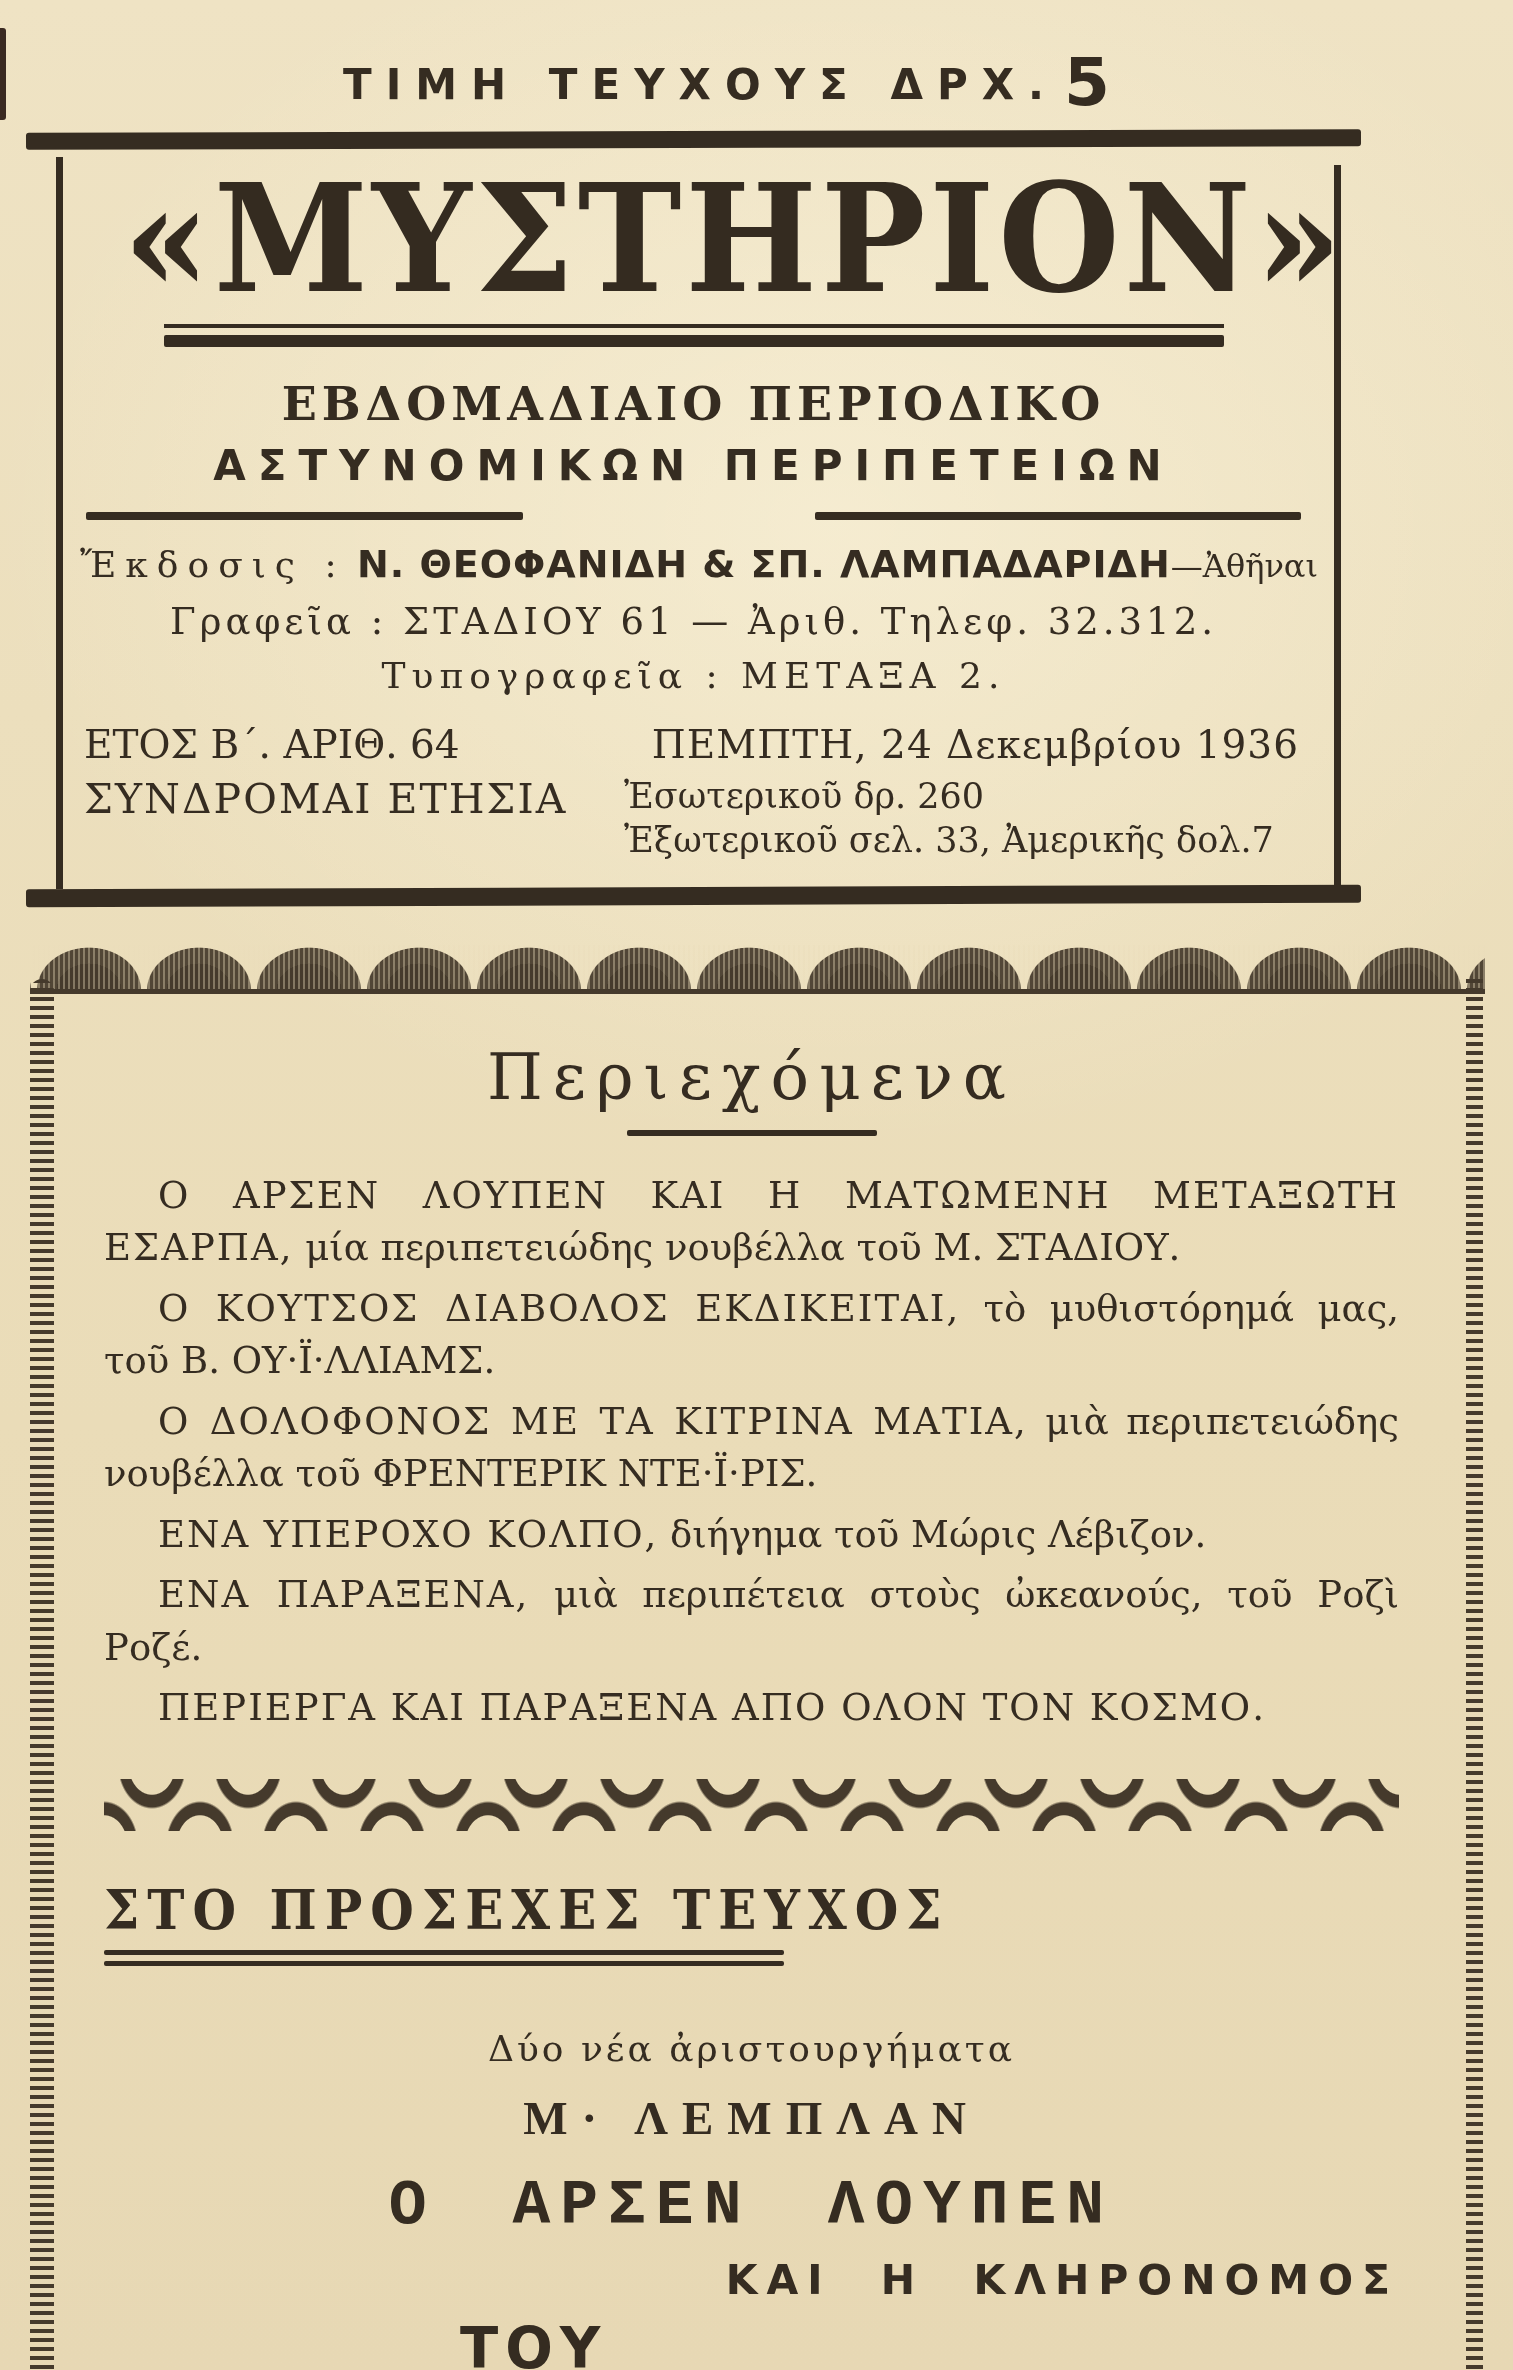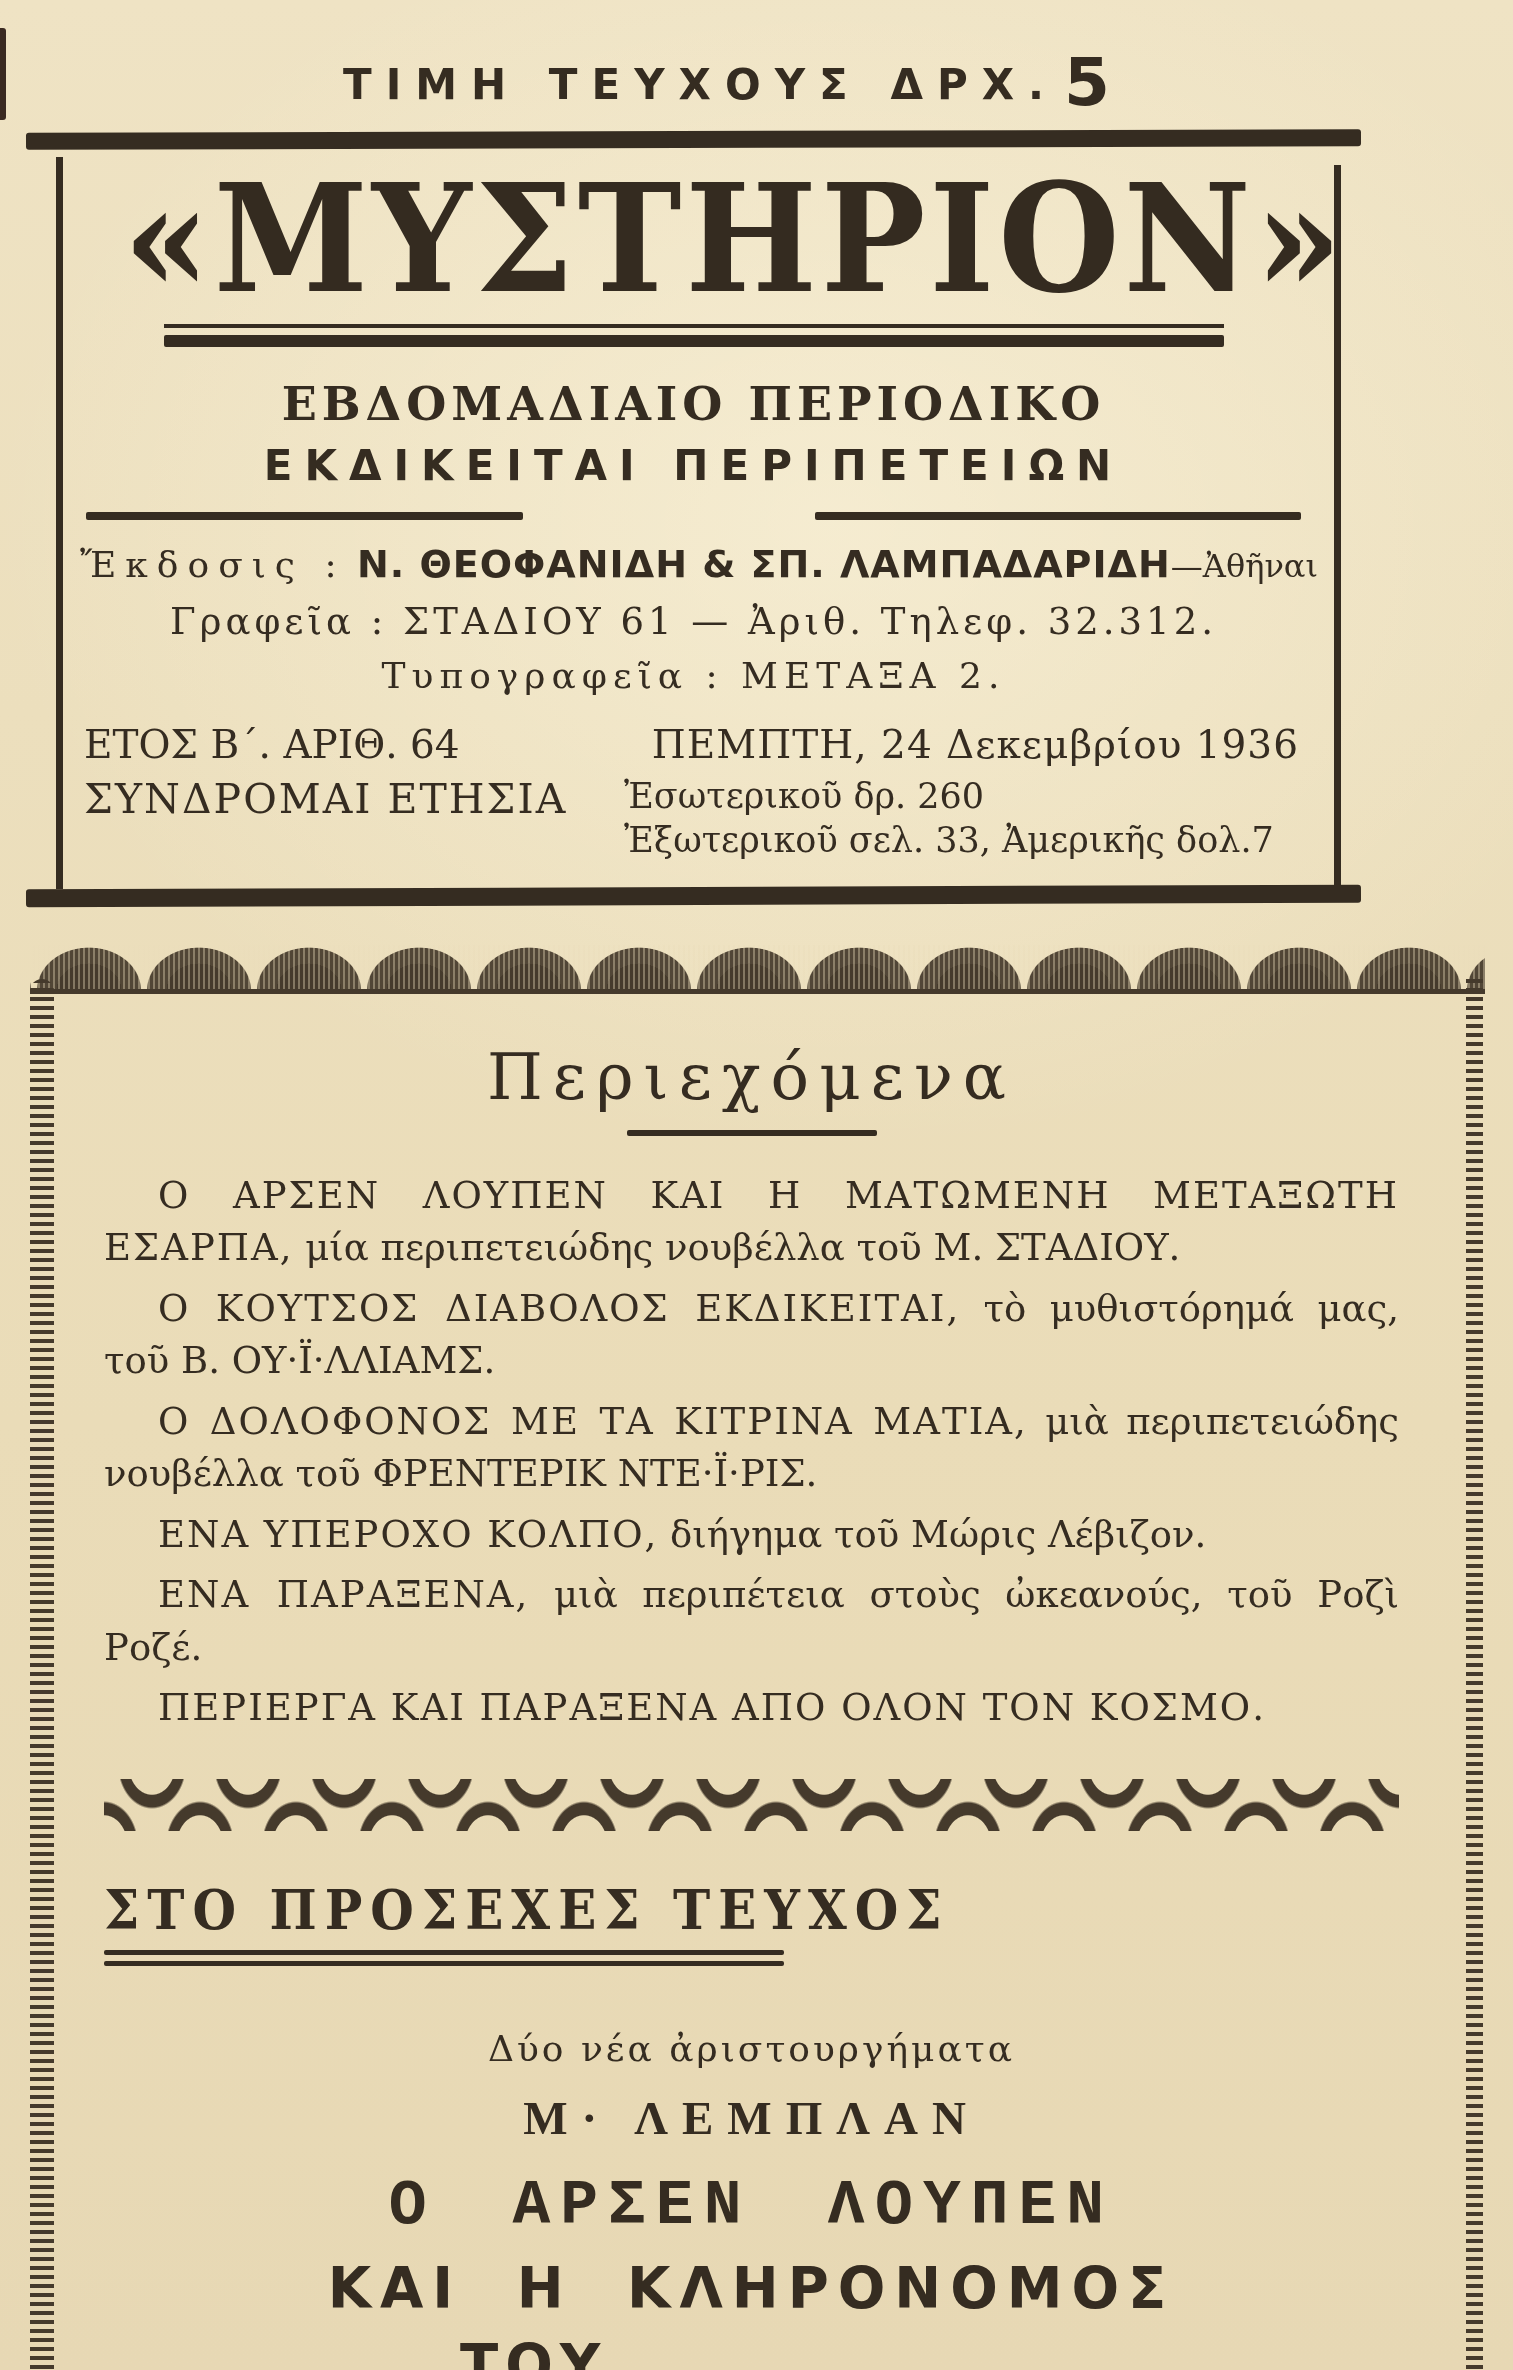--- a/index.html
+++ b/index.html
@@ -117,42 +117,42 @@
   .next-heading{
     font-family:"DejaVu Serif", serif;font-weight:bold;
     font-size:50px;letter-spacing:8px;transform:scaleY(1.08);display:inline-block;
   }
   .next-heading-rules{width:680px;margin-top:10px;}
   .next-heading-rules .r{height:5px;background:var(--ink);margin-top:6px;border-radius:2px;}
 
   .next-intro{margin-top:62px;text-align:center;font-size:36px;letter-spacing:3px;}
   .author-1{margin-top:22px;text-align:center;font-family:Liberation Serif, serif;font-weight:bold;font-size:47px;letter-spacing:14px;}
   .next-title-1{margin-top:26px;text-align:center;font-family:Liberation Mono, monospace;font-weight:bold;font-size:63px;letter-spacing:10px;word-spacing:28px;}
-  .next-title-2{margin-top:14px;text-align:center;font-family:"DejaVu Sans", sans-serif;font-weight:bold;font-size:56px;letter-spacing:9px;word-spacing:26px;}
+  .next-title-2{margin-top:14px;text-align:right;font-family:"DejaVu Sans", sans-serif;font-weight:bold;font-size:41px;letter-spacing:9px;word-spacing:26px;}
   .next-title-3{margin-top:12px;margin-left:356px;font-family:"DejaVu Sans", sans-serif;font-weight:bold;font-size:56px;letter-spacing:7px;word-spacing:22px;}
 </style>
 </head>
 <body>
 
 <div class="edge-sliver"></div>
 
 <div class="price-line">
   <span>ΤΙΜΗ ΤΕΥΧΟΥΣ ΔΡΧ.</span><span class="price-num">5</span>
 </div>
 
 <div class="masthead-box">
   <div class="bar bar-top"></div>
   <div class="masthead-inner">
     <div class="masthead-title">«ΜΥΣΤΗΡΙΟΝ»</div>
     <div class="masthead-rule">
       <div class="thin"></div>
       <div class="thick"></div>
     </div>
     <div class="subtitle-1">ΕΒΔΟΜΑΔΙΑΙΟ ΠΕΡΙΟΔΙΚΟ</div>
-    <div class="subtitle-2">ΕΚΔΙΚΕΙΤΑΙ ΠΕΡΙΠΕΤΕΙΩΝ</div>
+    <div class="subtitle-2">ΑΣΤΥΝΟΜΙΚΩΝ ΠΕΡΙΠΕΤΕΙΩΝ</div>
     <div class="split-rule">
       <div class="seg left"></div>
       <div class="seg right"></div>
     </div>
     <div class="pub-line">
       <span class="pub-label">Ἔκδοσις :</span>
       <span class="pub-names">Ν. ΘΕΟΦΑΝΙΔΗ &amp; ΣΠ. ΛΑΜΠΑΔΑΡΙΔΗ</span><span class="pub-city">—Ἀθῆναι</span>
     </div>
     <div class="offices-line">Γραφεῖα : ΣΤΑΔΙΟΥ 61 — Ἀριθ. Τηλεφ. 32.312.</div>
     <div class="printers-line">Τυπογραφεῖα : ΜΕΤΑΞΑ 2.</div>

